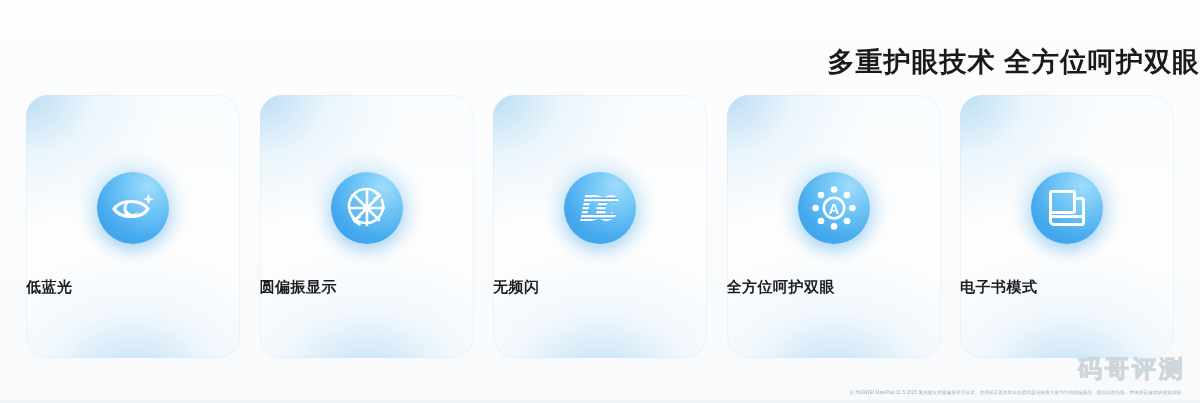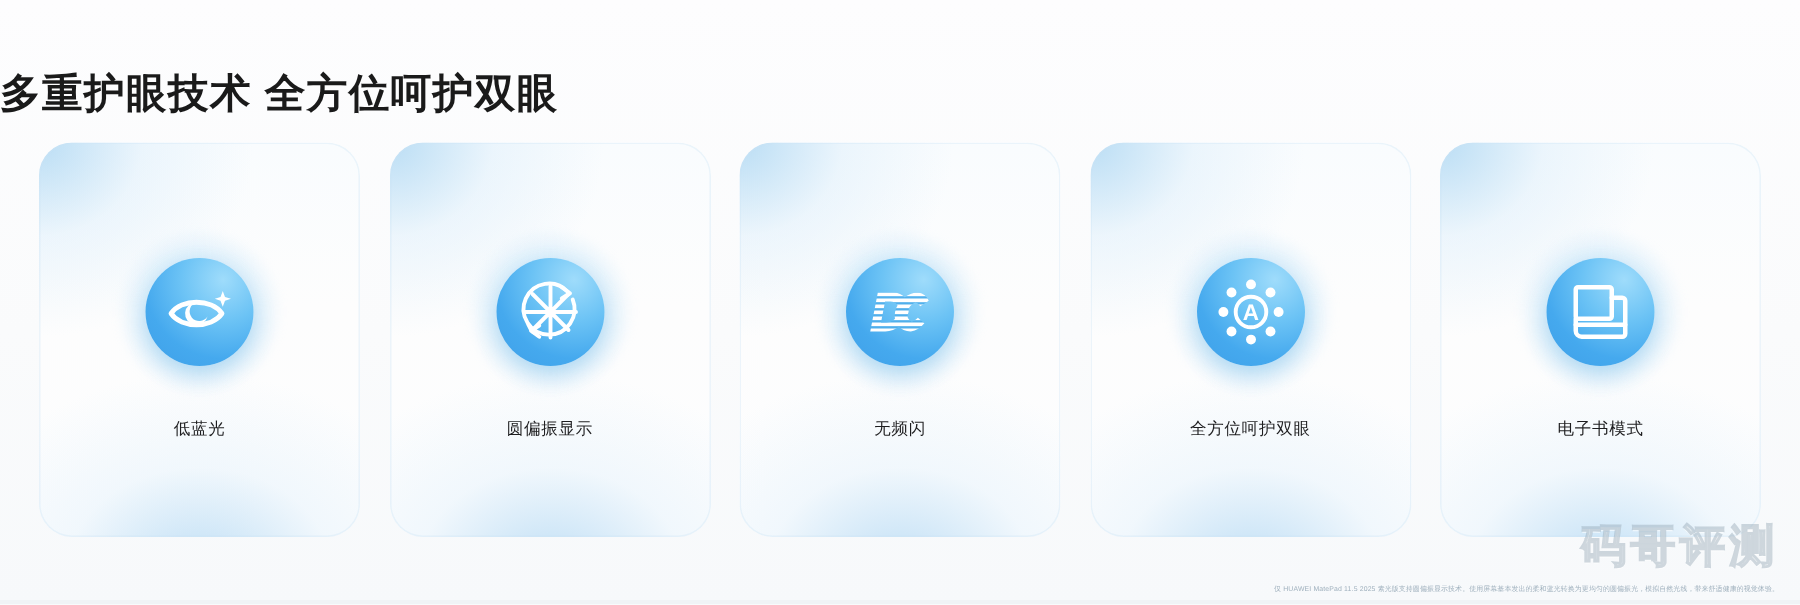--- a/index.html
+++ b/index.html
@@ -10,21 +10,21 @@
   }
   #stage {
     position:relative; width:1200px; height:403px;
     background:linear-gradient(180deg,#fdfdfe 0%,#fafbfc 55%,#f7f9fb 100%);
     overflow:hidden;
   }
 
   
   #title {
     position:absolute; top:44px; left:0; width:1200px;
-    text-align:left;
+    text-align:right;
     font-size:27px; font-weight:bold; letter-spacing:1px;
     color:#1a1a1a;
     white-space:nowrap;
   }
 
   
   #cards {
     position:absolute; top:95px; left:26px;
     width:1148px; height:263px;
     display:flex; justify-content:space-between;
@@ -61,37 +61,37 @@
     background:
       radial-gradient(circle at 72% 20%, #9fdcfb 0%, #6cc3f5 36%, #45a9ee 68%, #3e9fe8 100%);
     box-shadow:0 6px 14px rgba(73,164,225,0.30);
     display:flex; align-items:center; justify-content:center;
   }
   .orb svg{ display:block; }
 
   
   .label{
     position:absolute; left:0; top:183px; width:100%;
-    text-align:center;
-    font-size:11px; font-weight:normal; color:#1d1d1f;
+    text-align:left;
+    font-size:15px; font-weight:bold; color:#1d1d1f;
     letter-spacing:0.5px; white-space:nowrap;
   }
 
   
   #footnote{
     position:absolute; left:0; bottom:6px; width:1200px;
     text-align:right; padding-right:14px;
     font-size:4.6px; color:#9fb0bd; line-height:1.5;
     white-space:nowrap; letter-spacing:0.1px;
   }
 
   
   #watermark{
     position:absolute; right:14px; bottom:18px;
-    font-size:30px; font-weight:bold; letter-spacing:3px;
+    font-size:24px; font-weight:bold; letter-spacing:3px;
     color:rgba(255,255,255,0.0);
     -webkit-text-stroke:1px rgba(150,168,182,0.45);
     text-shadow:0 1px 0 rgba(255,255,255,0.55);
     pointer-events:none; white-space:nowrap;
   }
   #bottombar{
     position:absolute; left:0; bottom:0; width:1200px; height:3px;
     background:#f0f3f6;
   }
 </style>

